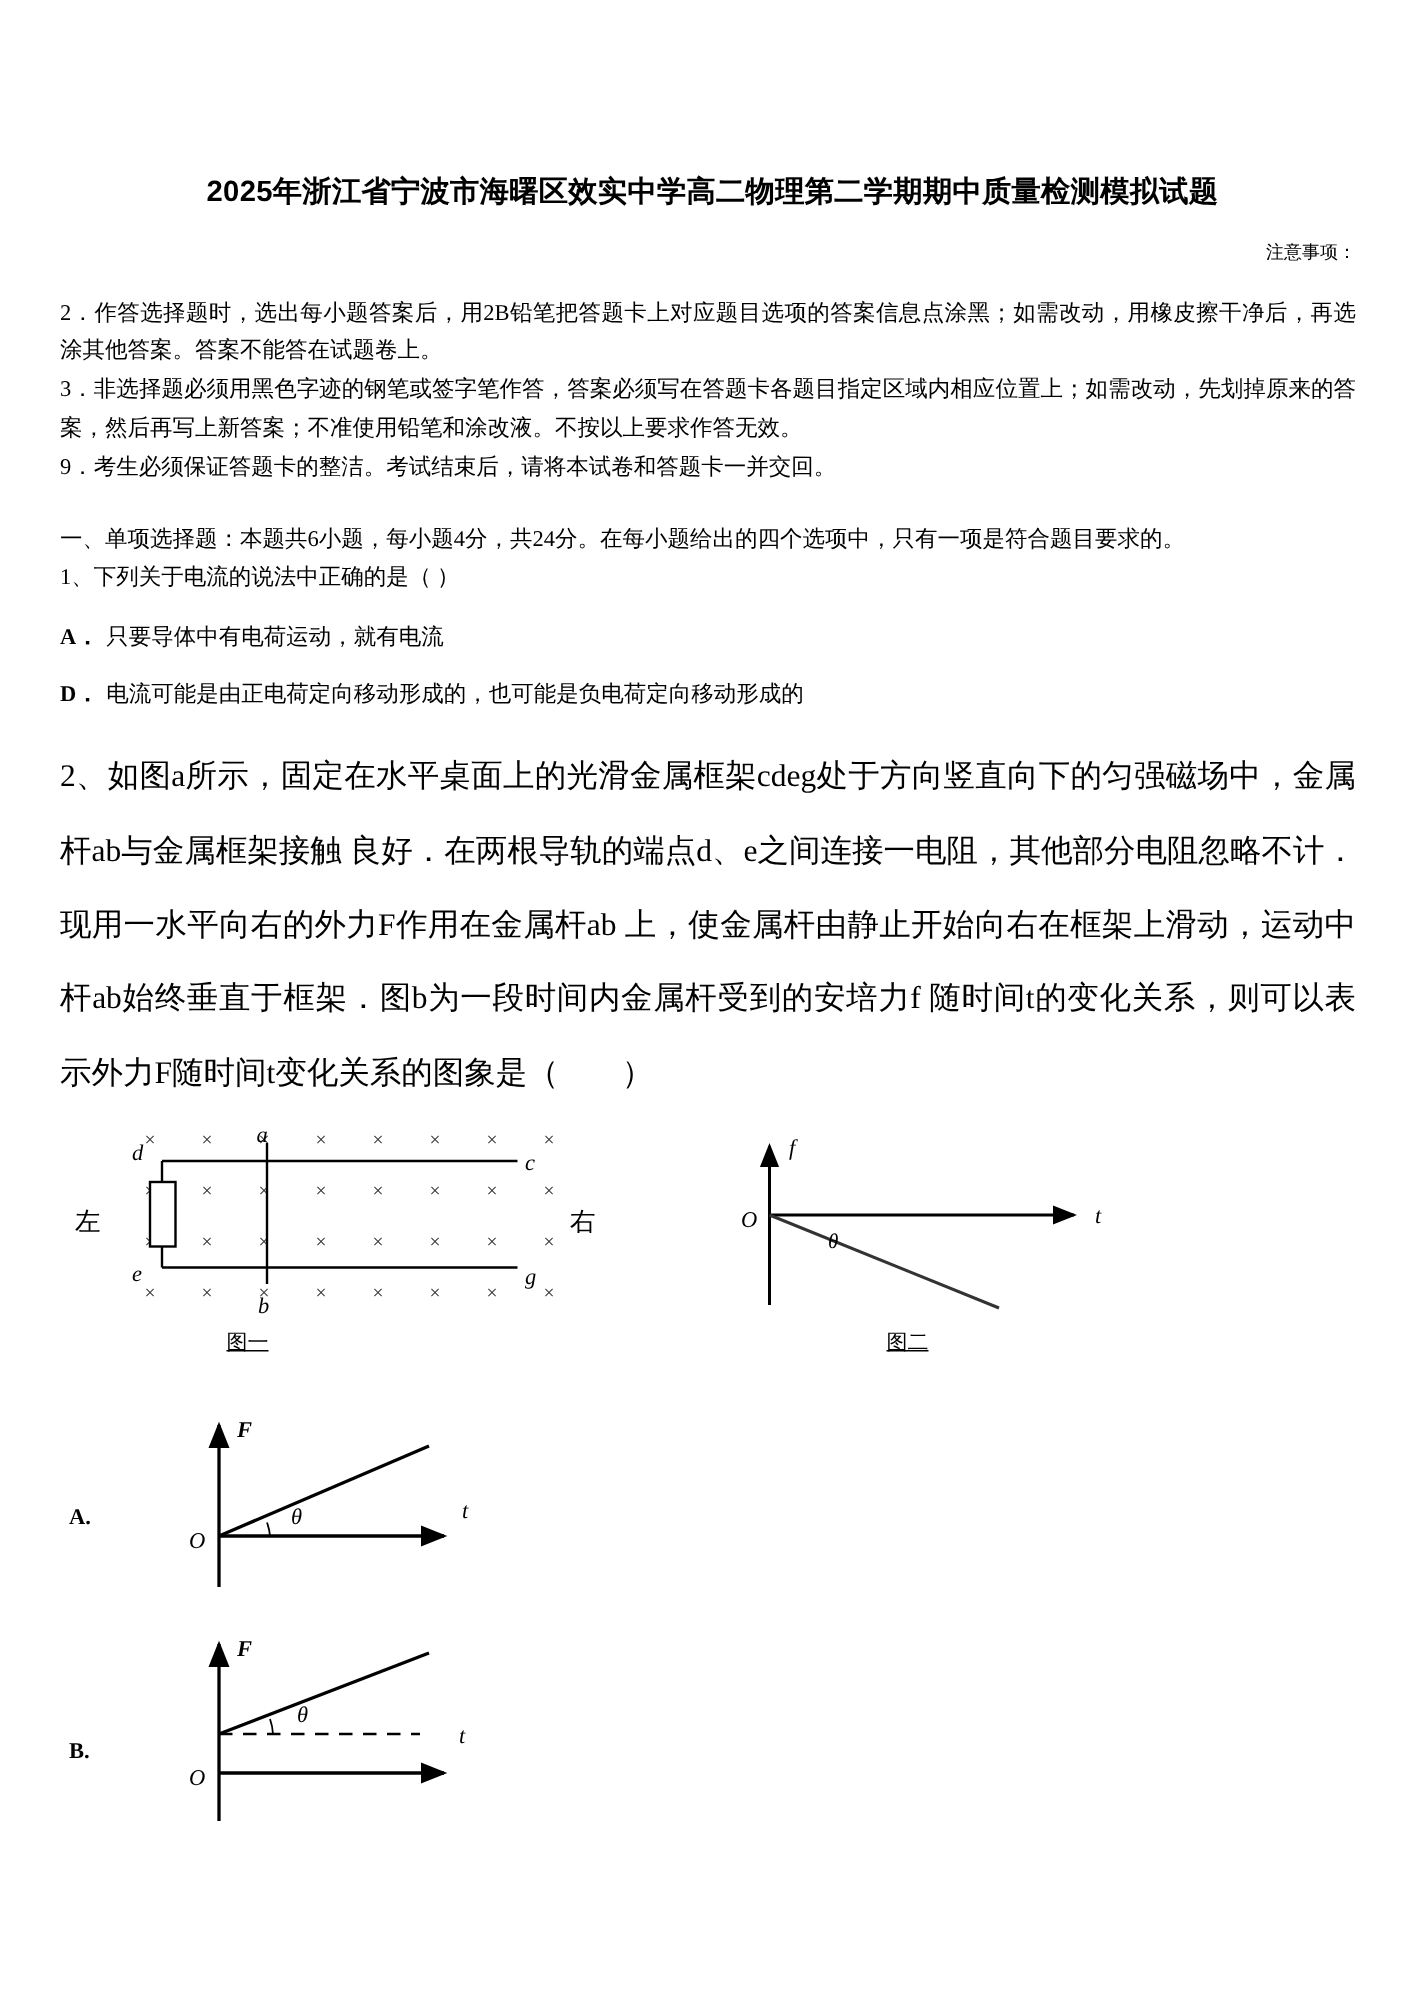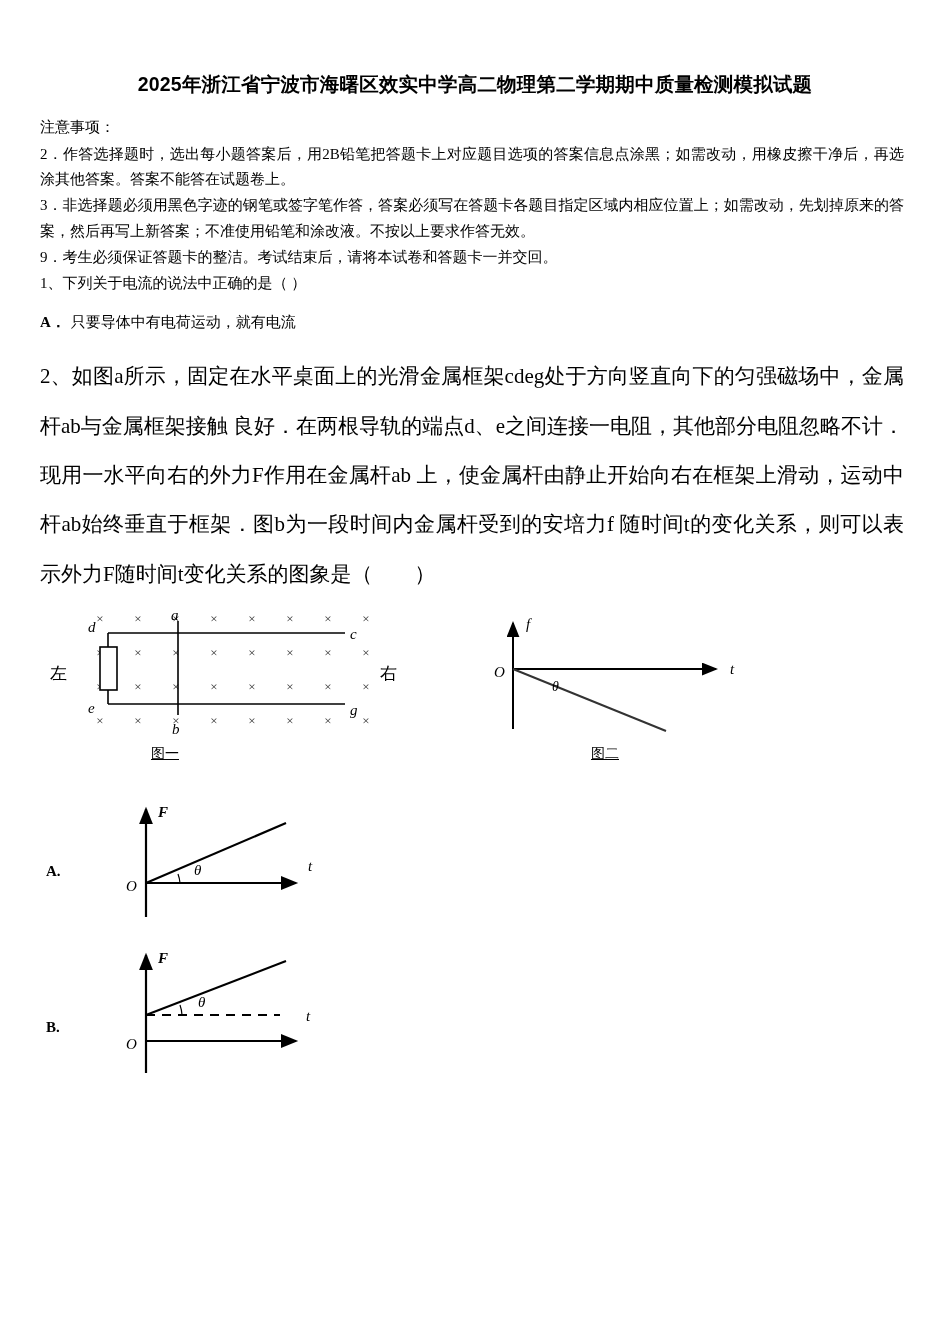--- a/index.html
+++ b/index.html
@@ -16,40 +16,41 @@
     overflow: hidden;
   }
   .page {
     width: 950px;
     height: 1344px;
     padding: 0;
     box-sizing: border-box;
     position: relative;
   }
   .content {
-    padding: 70px 46px 0 40px;
+    padding: 114px 46px 0 40px;
   }
 
   
   .doc-title {
     font-family: "Liberation Sans", "DejaVu Sans", sans-serif;
     font-weight: bold;
     font-size: 19.5px;
     text-align: center;
     letter-spacing: 0.2px;
     line-height: 1.5;
     margin: 0 0 16px 0;
     padding-left: 6px;
   }
 
   
   .notice-heading {
-    font-size: 15px;
+    font-size: 12px;
     line-height: 1.62;
-    margin: 0 0 2px 0;
+    margin: 0 0 18px 0;
+    text-align: right;
   }
   .notice-item {
     font-size: 15px;
     line-height: 1.72;
     margin: 0;
     text-align: justify;
     text-justify: inter-character;
   }
 
   
@@ -120,25 +121,29 @@
 
     <h1 class="doc-title">2025年浙江省宁波市海曙区效实中学高二物理第二学期期中质量检测模拟试题</h1>
 
     <div>
       <p class="notice-heading">注意事项：</p>
       <p class="notice-item">2．作答选择题时，选出每小题答案后，用2B铅笔把答题卡上对应题目选项的答案信息点涂黑；如需改动，用橡皮擦干净后，再选涂其他答案。答案不能答在试题卷上。</p>
       <p class="notice-item">3．非选择题必须用黑色字迹的钢笔或签字笔作答，答案必须写在答题卡各题目指定区域内相应位置上；如需改动，先划掉原来的答案，然后再写上新答案；不准使用铅笔和涂改液。不按以上要求作答无效。</p>
       <p class="notice-item">9．考生必须保证答题卡的整洁。考试结束后，请将本试卷和答题卡一并交回。</p>
     </div>
 
+    <p class="section-head">一、单项选择题：本题共6小题，每小题4分，共24分。在每小题给出的四个选项中，只有一项是符合题目要求的。</p>
 
     <p class="q-line">1、下列关于电流的说法中正确的是（ ）</p>
 
     <p class="option">
       <span class="optlabel">A．</span><span>只要导体中有电荷运动，就有电流</span>
+    </p>
+    <p class="option">
+      <span class="optlabel">D．</span><span>电流可能是由正电荷定向移动形成的，也可能是负电荷定向移动形成的</span>
     </p>
 
     <p class="q2">
       <span>2、如图a所示，固定在水平桌面上的光滑金属框架cdeg处于方向竖直向下的匀强磁场中，金属杆ab与金属框架接触</span>
       <span>良好．在两根导轨的端点d、e之间连接一电阻，其他部分电阻忽略不计．现用一水平向右的外力F作用在金属杆ab</span>
       <span>上，使金属杆由静止开始向右在框架上滑动，运动中杆ab始终垂直于框架．图b为一段时间内金属杆受到的安培力f</span>
       <span>随时间t的变化关系，则可以表示外力F随时间t变化关系的图象是（　　）</span>
     </p>
 
     <div class="fig-row">

